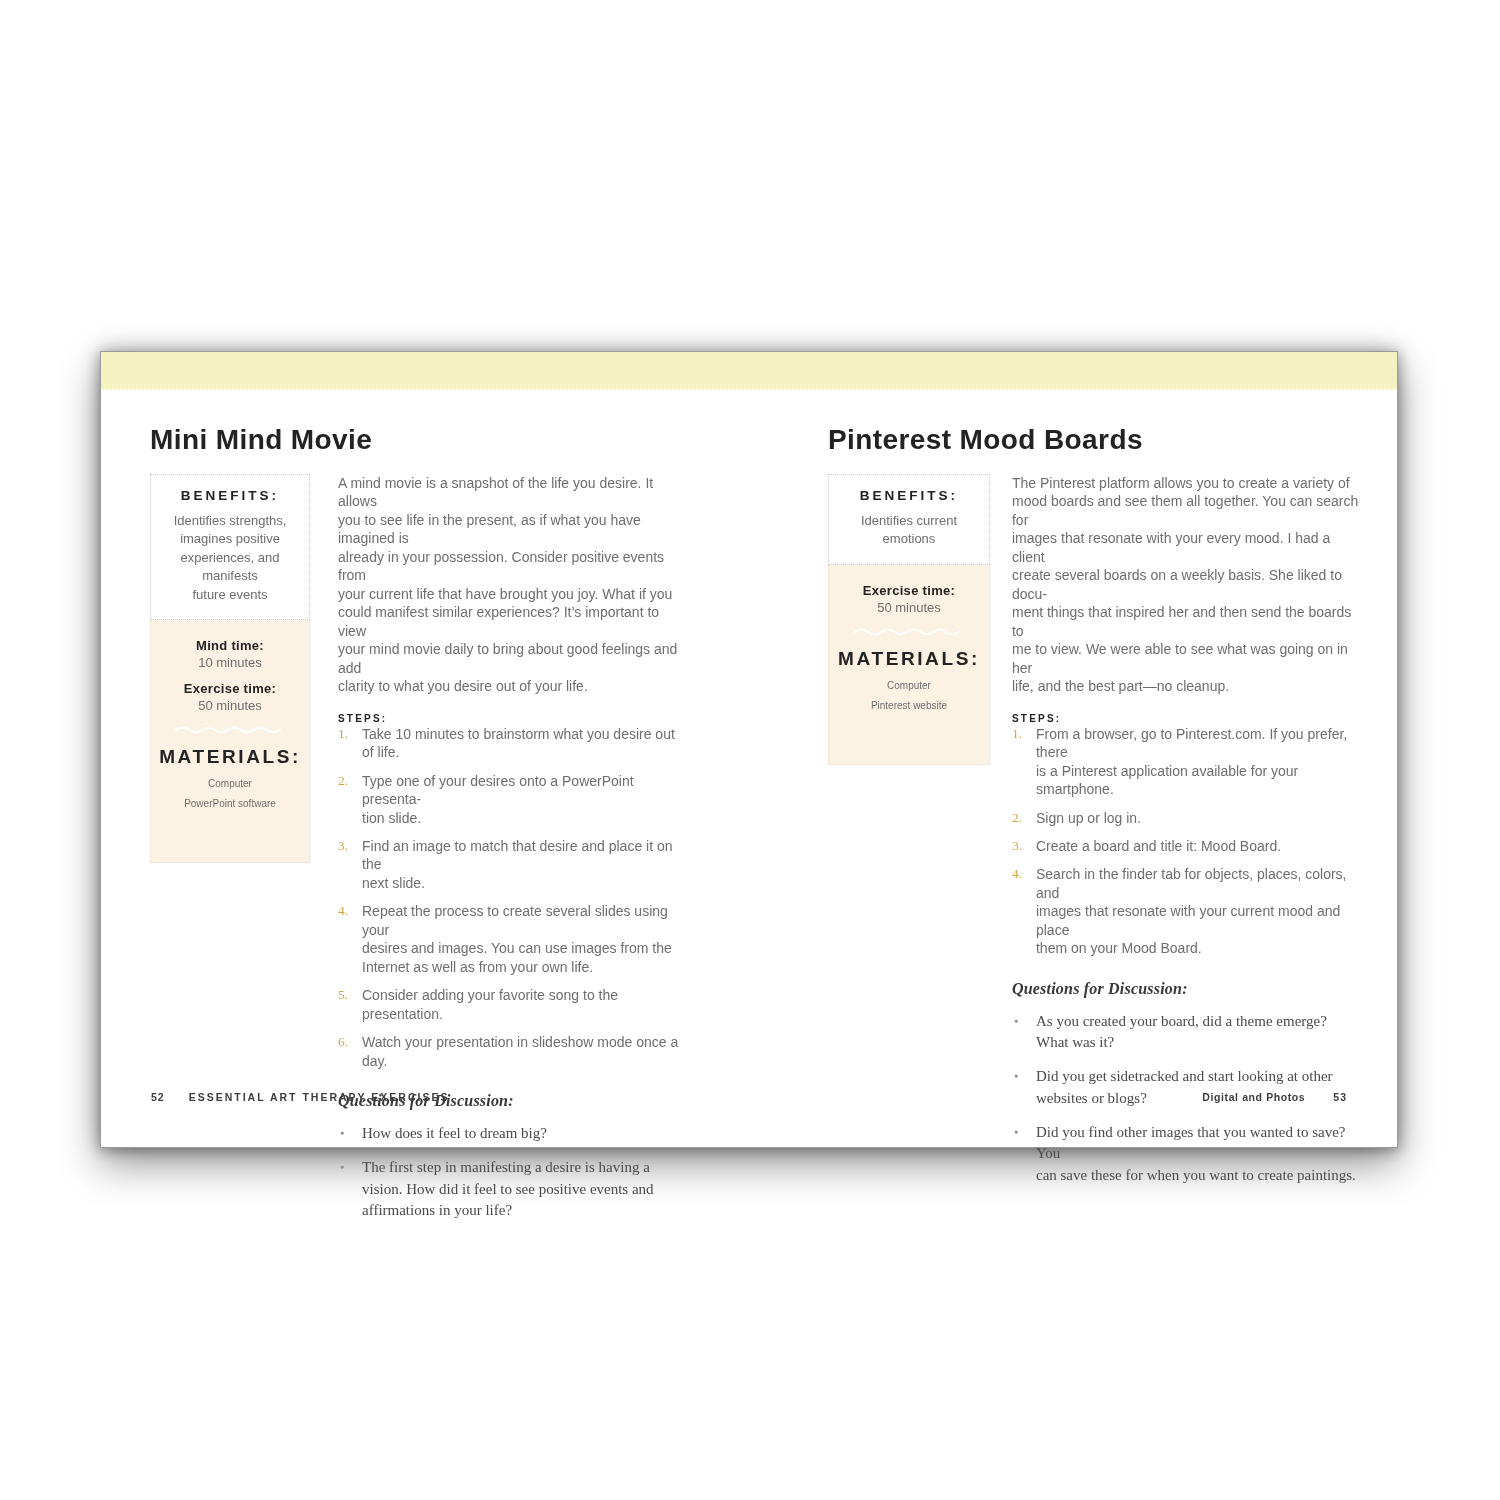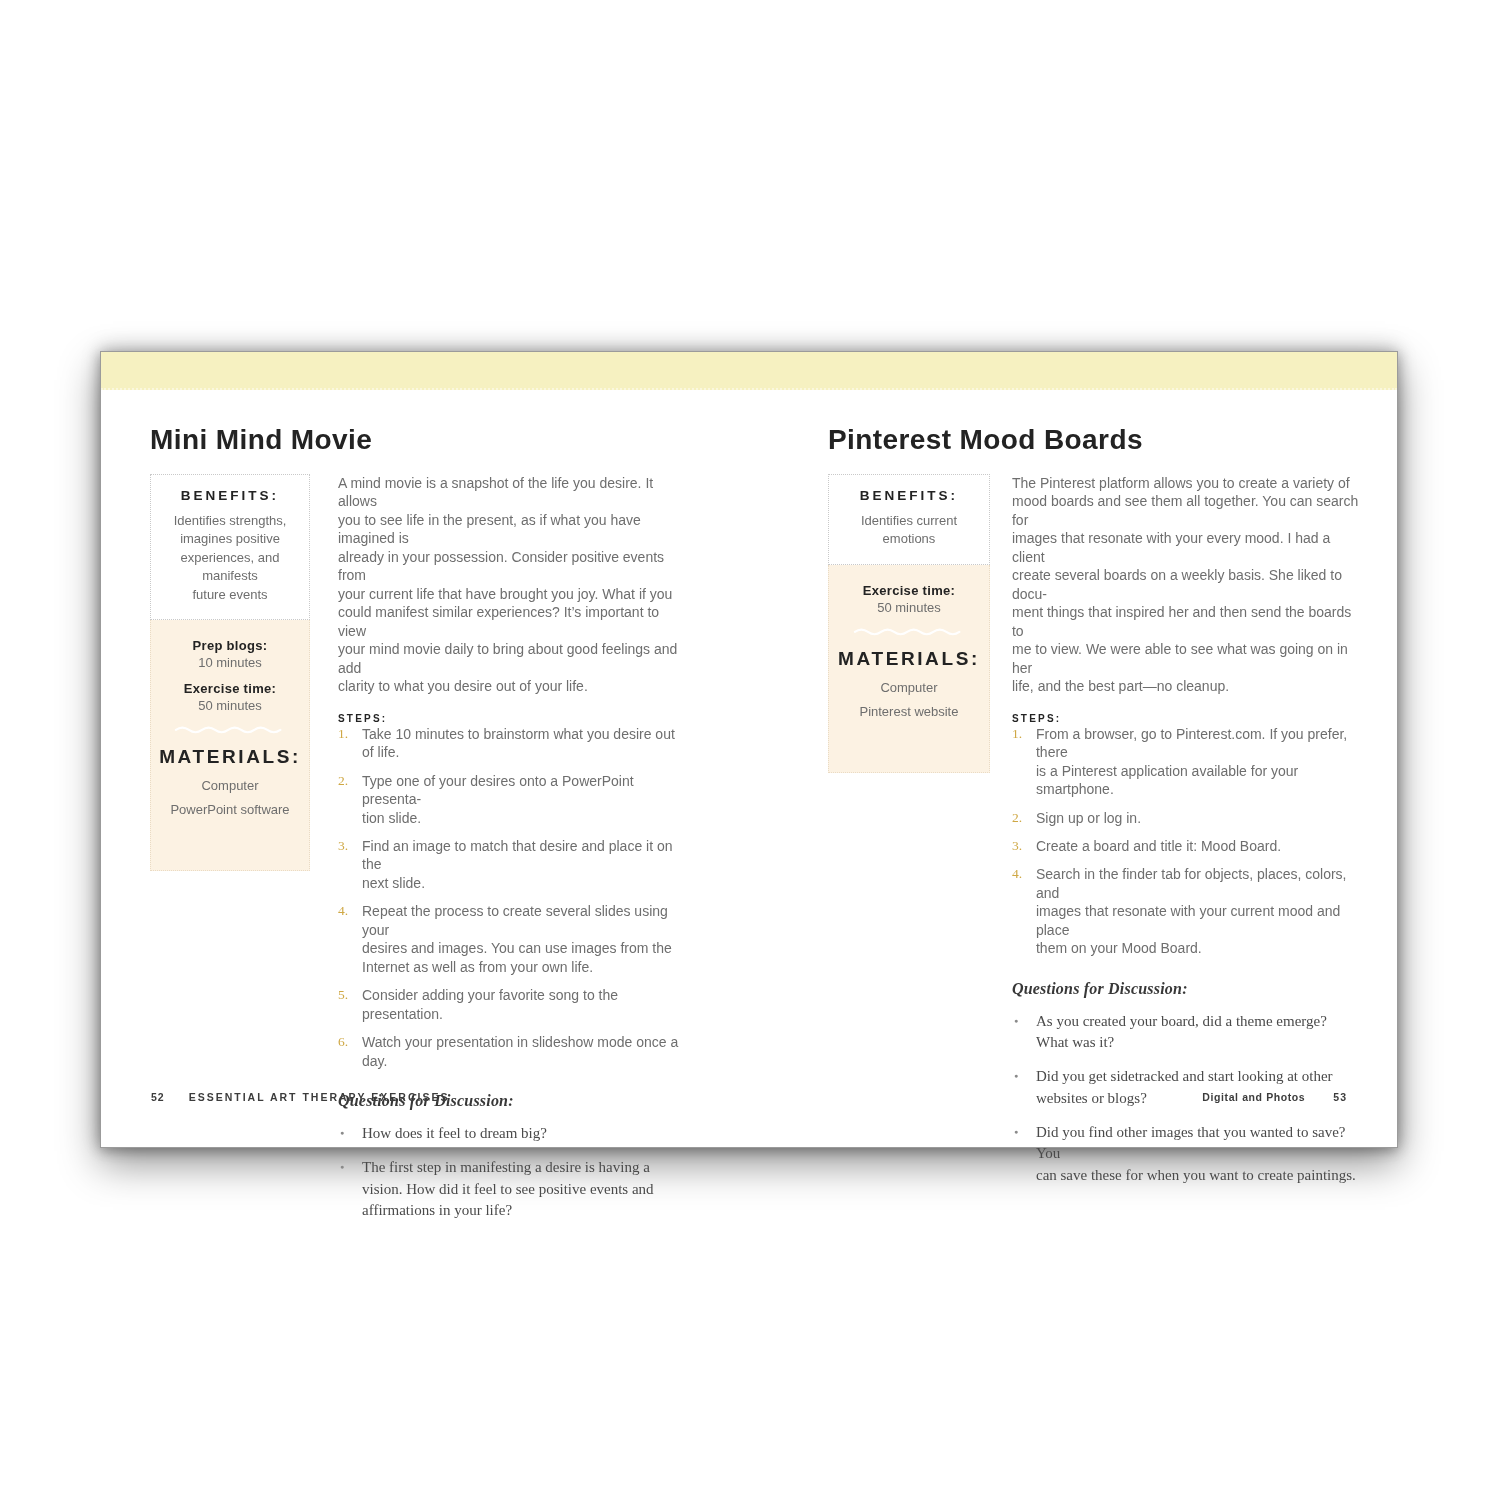--- a/index.html
+++ b/index.html
@@ -55,21 +55,21 @@
   }
   .page-right .info-box{padding-bottom:44px;}
   .info-row{margin-bottom:11px;}
   .info-label{font-size:13px;font-weight:700;color:var(--ink);letter-spacing:.3px;}
   .info-value{font-size:13px;color:var(--body);margin-top:2px;}
   .squiggle{display:block;margin:8px auto 12px;}
   .materials-header{
     font-size:19px;font-weight:700;color:var(--ink);letter-spacing:2.6px;
     margin:4px 0 10px;
   }
-  .material-item{font-size:13px;color:var(--body);margin-bottom:9px;}
+  .material-item{font-size:10px;color:var(--body);margin-bottom:9px;}
 
   .body-text{
     font-size:14px;color:var(--body);line-height:1.32;white-space:pre-line;
     margin-bottom:17px;
   }
   .section-header{
     font-size:10px;font-weight:700;color:var(--ink);letter-spacing:2.2px;
     margin-bottom:1px;
   }
   .step-row{display:flex;margin-bottom:10px;}
@@ -119,21 +119,21 @@
               <div class="box-header">BENEFITS:</div>
               <div class="sidebar-text">Identifies strengths,
 imagines positive
 experiences, and manifests
 future events</div>
             </div>
             <div class="info-box">
               <div>
 
                   <div class="info-row">
-                    <div class="info-label">Prep blogs:</div>
+                    <div class="info-label">Mind time:</div>
                     <div class="info-value">10 minutes</div>
                   </div>
 
                   <div class="info-row">
                     <div class="info-label">Exercise time:</div>
                     <div class="info-value">50 minutes</div>
                   </div>
                 </div>
               <svg class="squiggle" viewBox="0 0 120 10" width="112" height="10">
                 <path d="M2,6 Q9,1 16,6 T30,6 T44,6 T58,6 T72,6 T86,6 T100,6 T114,6" fill="none" stroke="#ffffff" stroke-width="2.2" stroke-linecap="round"></path>

